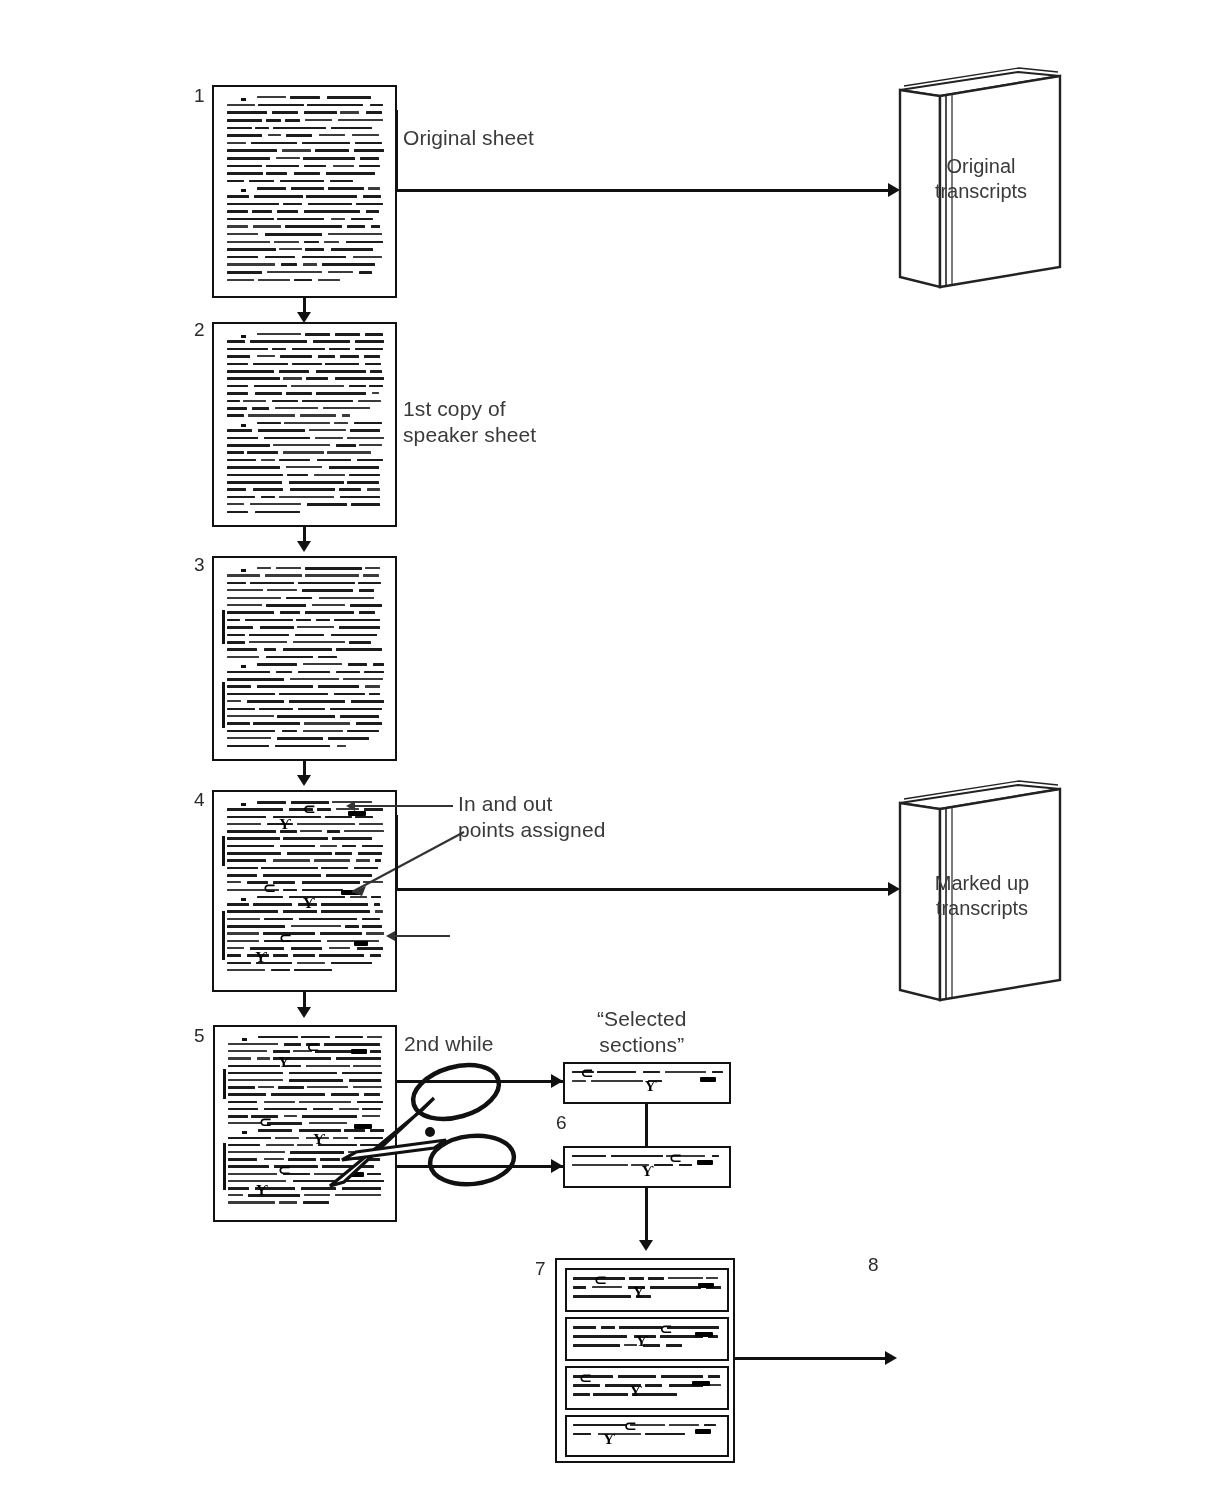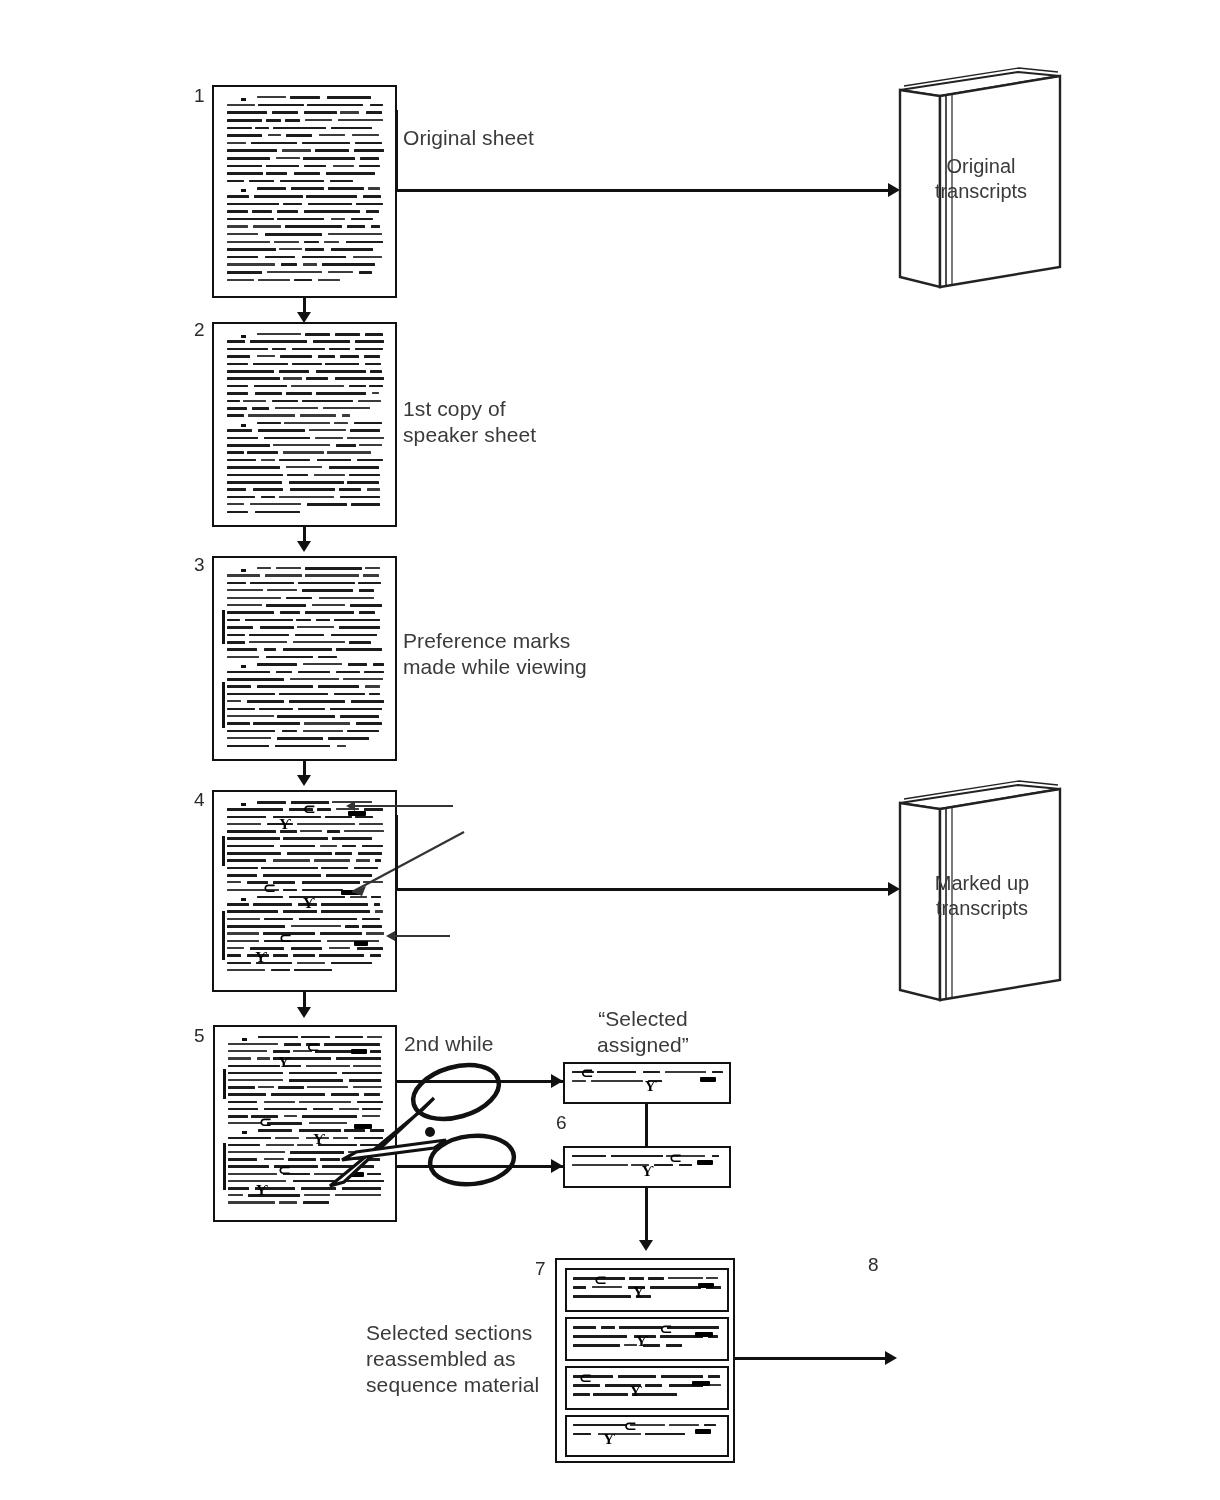--- a/index.html
+++ b/index.html
@@ -494,22 +494,20 @@
         <div class="tline light" style="left: 0px; top: 173.2px; width: 44.1179px;"></div>
         <div class="tline" style="left: 50.373px; top: 173.2px; width: 45.854px;"></div>
         <div class="tline" style="left: 101.217px; top: 173.2px; width: 41.5961px;"></div>
         <div class="tline" style="left: 0px; top: 180.6px; width: 42.3222px;"></div>
         <div class="tline" style="left: 48.3356px; top: 180.6px; width: 55.0309px;"></div>
         <div class="tline light" style="left: 110.28px; top: 180.6px; width: 9.54061px;"></div>
         <div class="prefbar" style="top: 24%; height: 18%;"></div>
         <div class="prefbar" style="top: 62%; height: 24%;"></div>
       </div>
   </div>
-  <div class="lbl" style="left:403px;top:628px;">Preference marks
-made while viewing</div>
   <div class="vline" style="left:303px;top:761px;height:22px;"></div>
   <div class="arrow-down" style="left:297px;top:775px;"></div>
 
   <div class="stepnum" style="left:194px;top:790px;">4</div>
   <div class="sheet" id="sheet4" style="left:212px;top:790px;width:185px;height:202px;">
     <div class="sheet-inner">
         <div class="bullet" style="left: 14px; top: 5px;"></div>
         <div class="tline" style="left: 30px; top: 3px; width: 29.0109px;"></div>
         <div class="tline" style="left: 64.3739px; top: 3px; width: 38.0228px;"></div>
         <div class="tline light" style="left: 105.459px; top: 3px; width: 39.6977px;"></div>
@@ -619,20 +617,22 @@
         <div class="mark" style="left: 33%; top: 72%;">⊂</div>
         <div class="mark" style="left: 18%; top: 82%;">Ƴ</div>
         <div class="blob" style="left: 76%; top: 7%; width: 18px;"></div>
         <div class="blob" style="left: 72%; top: 49%; width: 20px;"></div>
         <div class="blob" style="left: 80%; top: 76%; width: 14px;"></div>
       </div>
   </div>
 
   <div class="thinline" style="left:355px;top:805px;width:98px;"></div>
   <div class="arrow-left-sm" style="left:346px;top:801px;"></div>
+  <div class="lbl" style="left:458px;top:791px;">In and out
+points assigned</div>
 
   <svg style="position:absolute;left:330px;top:830px;width:140px;height:70px;overflow:visible;">
     <line x1="134" y1="2" x2="22" y2="62" stroke="#333" stroke-width="2.2"></line>
     <polygon points="22,62 36,56 32,66" fill="#333"></polygon>
   </svg>
 
   <div class="vline" style="left:395px;top:815px;height:75px;"></div>
   <div class="hline" style="left:395px;top:888px;width:495px;"></div>
   <div class="arrow-right" style="left:888px;top:882px;"></div>
 
@@ -771,21 +771,21 @@
     <ellipse cx="172" cy="120" rx="42" ry="24" transform="rotate(-6 172 120)" fill="none" stroke="#111" stroke-width="4.5"></ellipse>
 
     <polygon points="122,70 134,58 44,142 30,146" fill="#fff" stroke="#111" stroke-width="3.2"></polygon>
 
     <polygon points="134,108 146,100 56,112 42,120" fill="#fff" stroke="#111" stroke-width="3.2"></polygon>
 
     <circle cx="130" cy="92" r="5" fill="#111"></circle>
   </svg>
 
   <div class="lbl" style="left:597px;top:1006px;text-align:center;">“Selected
-assigned”</div>
+sections”</div>
   <div class="stepnum" style="left:556px;top:1113px;">6</div>
   <div class="strip" id="strip6a" style="left:563px;top:1062px;width:168px;height:42px;">
       <div class="sheet-inner" style="inset: 10% 3% 8% 4%;">
         <div class="tline" style="left: 0px; top: 3px; width: 22.7855px;"></div>
         <div class="tline" style="left: 25.8704px; top: 3px; width: 38.7113px;"></div>
         <div class="tline" style="left: 71.2345px; top: 3px; width: 17.2552px;"></div>
         <div class="tline light" style="left: 93.4809px; top: 3px; width: 40.8179px;"></div>
         <div class="tline" style="left: 140.032px; top: 3px; width: 10.9802px;"></div>
         <div class="tline light" style="left: 0px; top: 12px; width: 14.3037px;"></div>
         <div class="tline light" style="left: 19.4718px; top: 12px; width: 52.3727px;"></div>
@@ -810,23 +810,20 @@
         <div class="blob" style="left: 82%; top: 26%; width: 16px;"></div>
       </div>
     </div>
 
   <div class="vline" style="left:645px;top:1104px;height:42px;"></div>
 
   <div class="vline" style="left:645px;top:1188px;height:57px;"></div>
   <div class="arrow-down" style="left:639px;top:1240px;"></div>
 
   <div class="stepnum" style="left:535px;top:1259px;">7</div>
-  <div class="lbl" style="left:366px;top:1320px;">Selected sections
-reassembled as
-sequence material</div>
   <div class="stack" id="stack7" style="left:555px;top:1258px;width:180px;height:205px;">
     <div class="strip" style="left:8px;top:8px;width:164px;height:44px;">
         <div class="sheet-inner" style="inset: 10% 3% 8% 4%;">
           <div class="tline" style="left: 0px; top: 3px; width: 51.1959px;"></div>
           <div class="tline" style="left: 55.4571px; top: 3px; width: 15.5372px;"></div>
           <div class="tline" style="left: 74.4577px; top: 3px; width: 16.3509px;"></div>
           <div class="tline light" style="left: 95.0152px; top: 3px; width: 34.5432px;"></div>
           <div class="tline light" style="left: 132.736px; top: 3px; width: 11.7173px;"></div>
           <div class="tline" style="left: 0px; top: 12px; width: 12.4885px;"></div>
           <div class="tline light" style="left: 18.9387px; top: 12px; width: 29.8626px;"></div>

